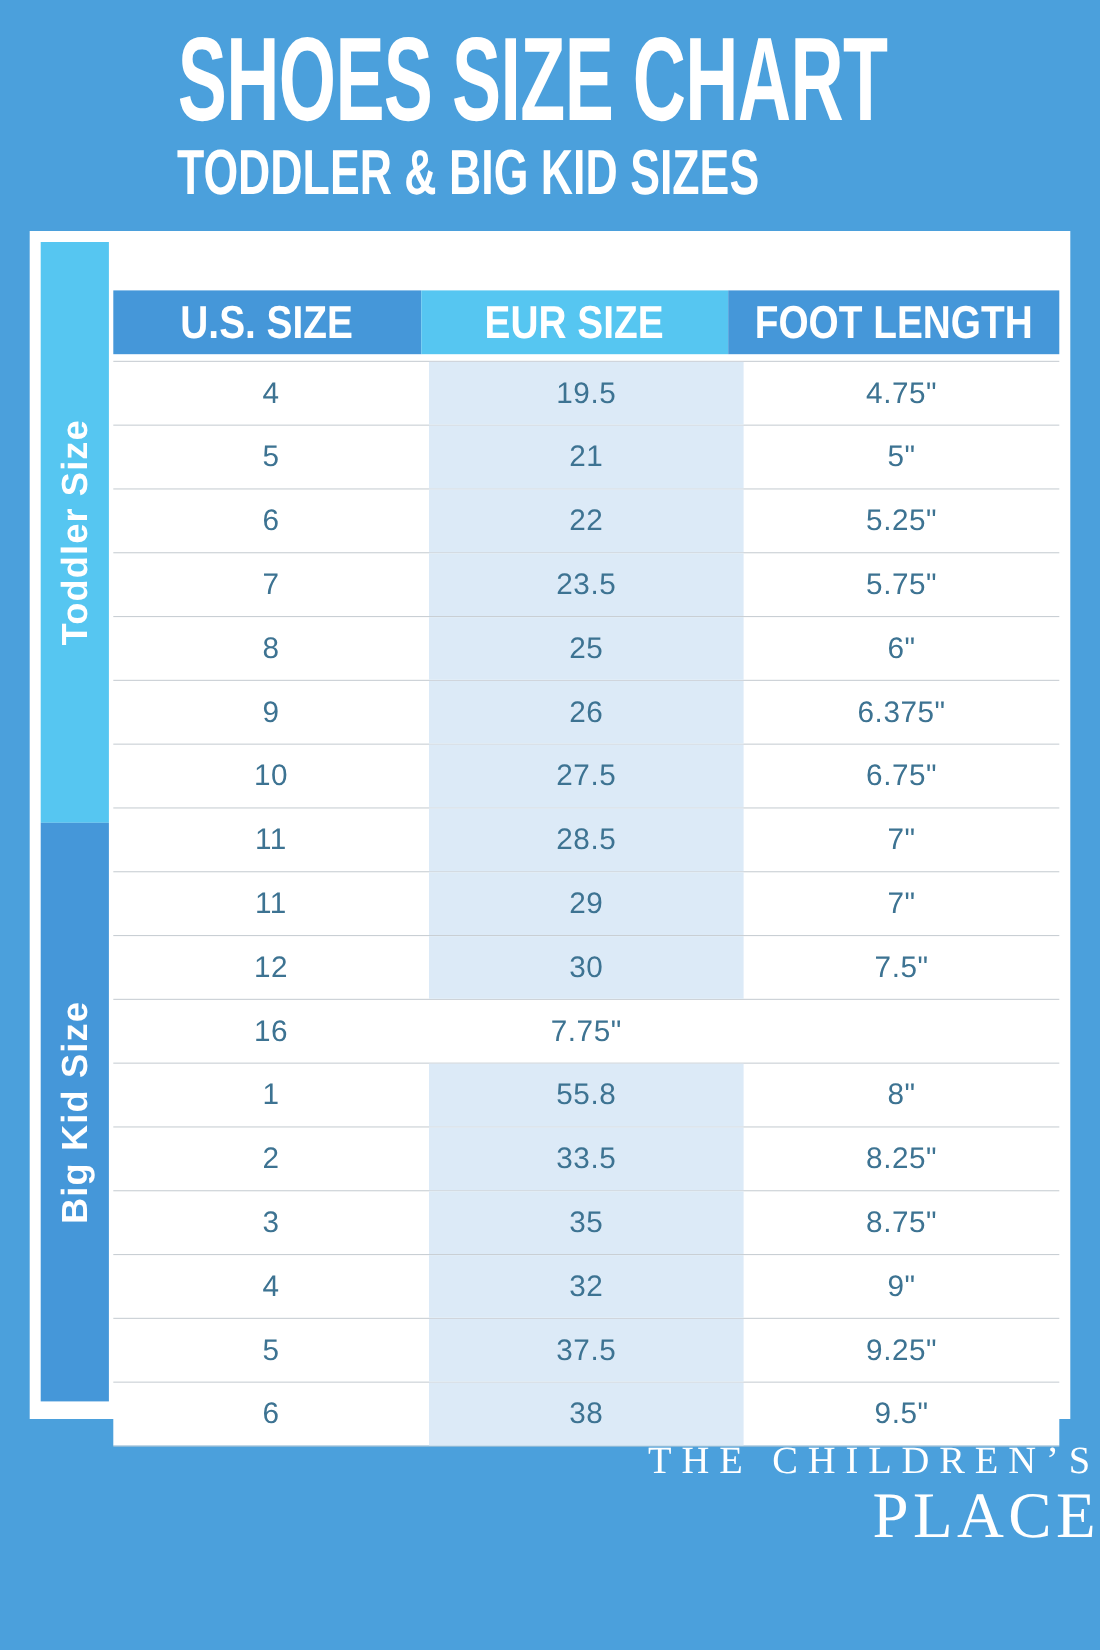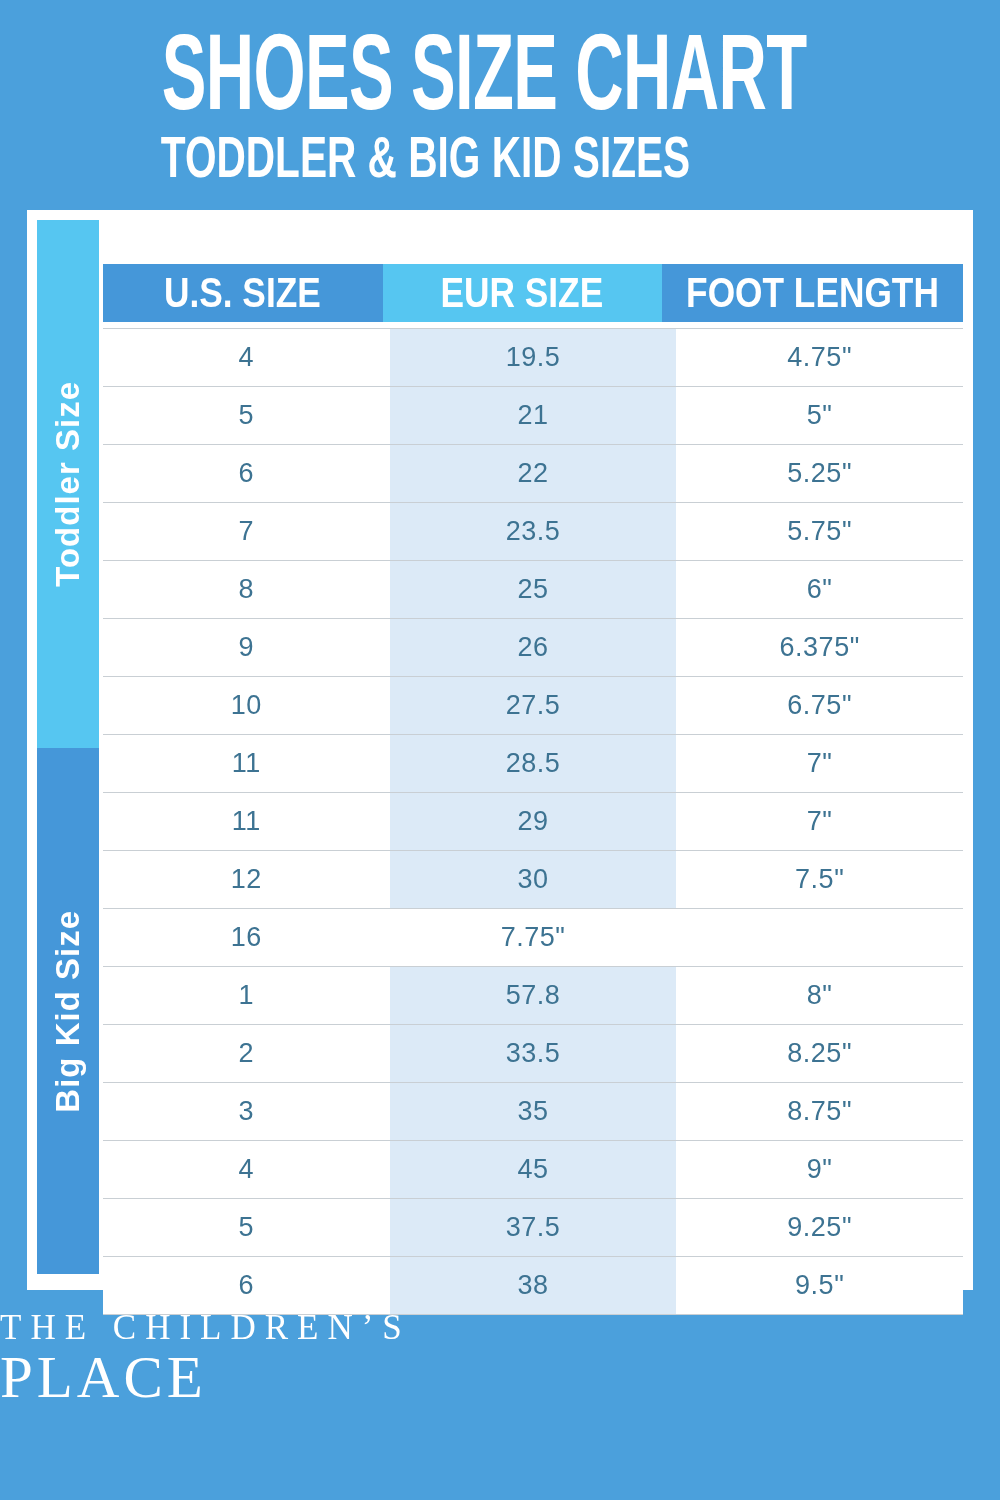--- a/index.html
+++ b/index.html
@@ -66,21 +66,21 @@
     display:grid;grid-template-columns:1fr 1fr 1fr;height:58px;
     border-top:1px solid var(--gridline);background:#ffffff;
   }
   .t-cell{
     display:flex;align-items:center;justify-content:center;
     font-size:27px;color:var(--cell-text);letter-spacing:0.5px;
   }
   .t-cell.eur{background:var(--eur-column-fill);}
 
   
-  .footer{position:absolute;top:1308px;left:0;width:1000px;text-align:left;color:var(--text-white);font-family:"Liberation Serif", serif;}
+  .footer{position:absolute;top:1308px;left:0;width:1000px;text-align:right;color:var(--text-white);font-family:"Liberation Serif", serif;}
   .footer-line1{font-size:35px;letter-spacing:9px;white-space:nowrap;}
   .footer-line2{font-size:59px;line-height:1.0;letter-spacing:4px;margin-top:0px;white-space:nowrap;}
 </style>
 </head>
 <body>
 
 <div class="heading">
   <div class="title">SHOES SIZE CHART</div>
   <div class="subtitle">TODDLER &amp; BIG KID SIZES</div>
 </div>
@@ -157,36 +157,36 @@
             <div class="t-cell">12</div>
             <div class="t-cell eur">30</div>
             <div class="t-cell">7.5"</div>
           </div>
           <div class="t-row">
             <div class="t-cell">16</div>
             <div class="t-cell">7.75"</div>
           </div>
           <div class="t-row">
             <div class="t-cell">1</div>
-            <div class="t-cell eur">57.8</div>
+            <div class="t-cell eur">55.8</div>
             <div class="t-cell">8"</div>
           </div>
           <div class="t-row">
             <div class="t-cell">2</div>
             <div class="t-cell eur">33.5</div>
             <div class="t-cell">8.25"</div>
           </div>
           <div class="t-row">
             <div class="t-cell">3</div>
             <div class="t-cell eur">35</div>
             <div class="t-cell">8.75"</div>
           </div>
           <div class="t-row">
             <div class="t-cell">4</div>
-            <div class="t-cell eur">45</div>
+            <div class="t-cell eur">32</div>
             <div class="t-cell">9"</div>
           </div>
           <div class="t-row">
             <div class="t-cell">5</div>
             <div class="t-cell eur">37.5</div>
             <div class="t-cell">9.25"</div>
           </div>
           <div class="t-row">
             <div class="t-cell">6</div>
             <div class="t-cell eur">38</div>

